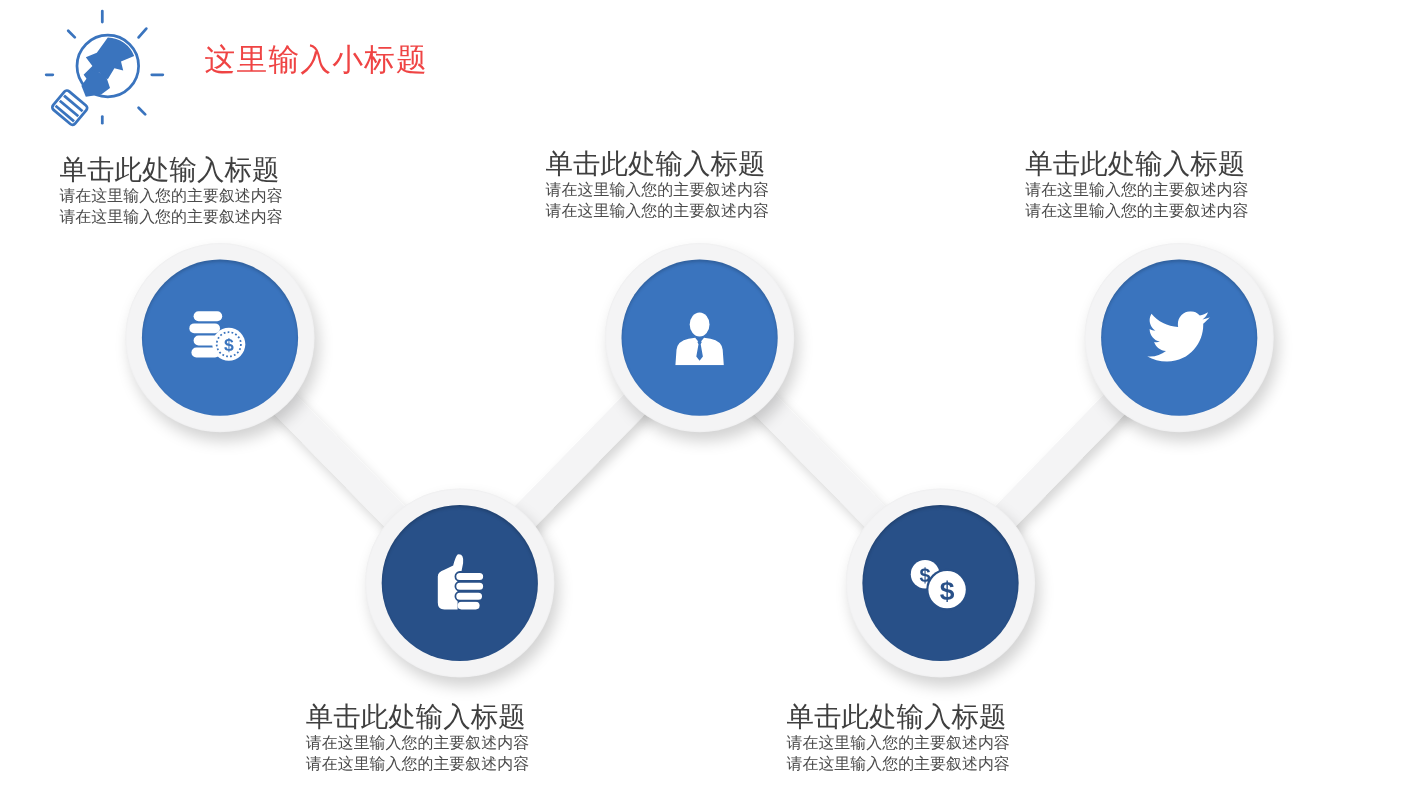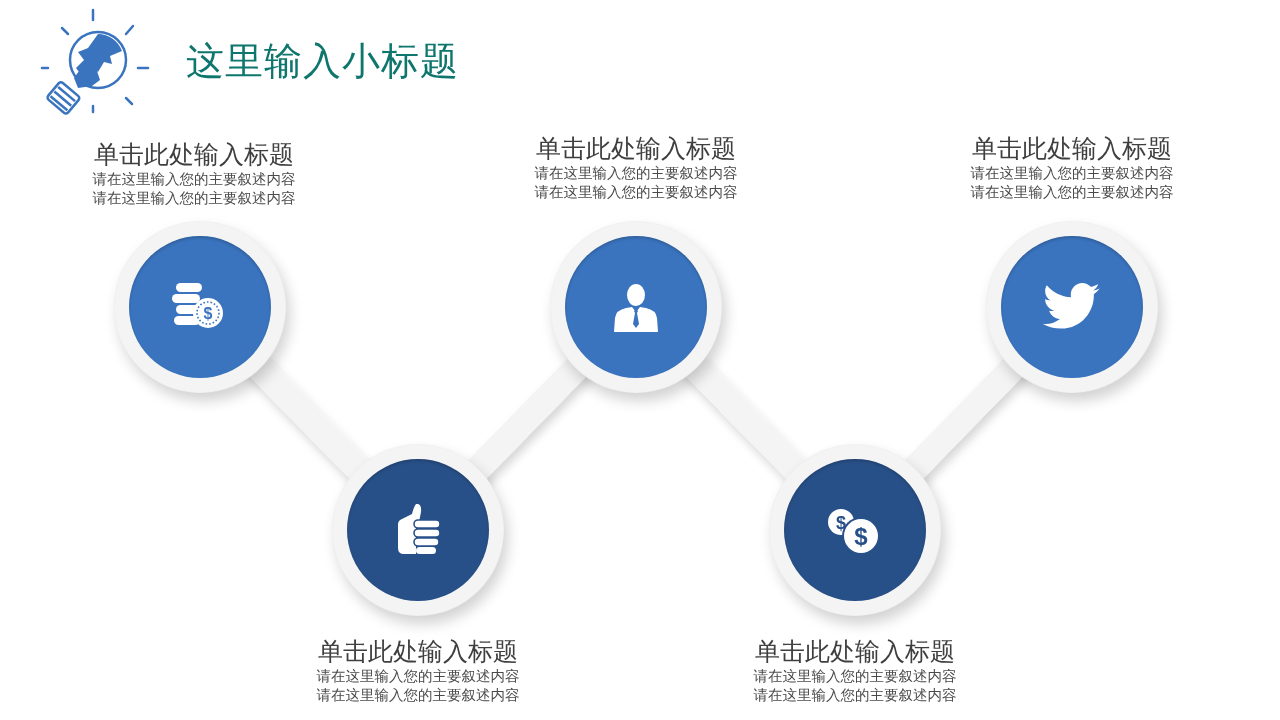--- a/index.html
+++ b/index.html
@@ -5,36 +5,36 @@
     html, body { margin: 0; padding: 0; }
     body {
       width: 1280px; height: 720px; overflow: hidden;
       background: #ffffff; position: relative;
       font-family: "DejaVu Sans", "Liberation Sans", sans-serif;
     }
     .header { position: absolute; left: 0; top: 0; width: 600px; height: 120px; }
     .bulb { position: absolute; left: 38px; top: 6px; width: 116px; height: 112px; }
     .page-title {
       position: absolute; left: 186px; top: 36px;
-      font-size: 38px; color: #0f766e; letter-spacing: 1px; white-space: nowrap;
+      font-size: 28px; color: #ef4444; letter-spacing: 1px; white-space: nowrap;
     }
     .canvas { position: absolute; left: 0; top: 0; width: 1280px; height: 720px; }
     .node {
       position: absolute; width: 172px; height: 172px; border-radius: 50%;
       background: #f4f4f5;
       box-shadow: 4px 8px 14px rgba(0,0,0,0.18), inset 0 0 2px rgba(0,0,0,0.05);
       display: flex; align-items: center; justify-content: center;
     }
     .node-inner {
       width: 142px; height: 142px; border-radius: 50%;
       display: flex; align-items: center; justify-content: center;
       box-shadow: inset 0 2px 3px rgba(0,0,0,0.18);
     }
     .node-inner svg { display: block; }
-    .text-block { position: absolute; width: 280px; text-align: center; }
+    .text-block { position: absolute; width: 280px; text-align: left; }
     .text-title {
       font-size: 25px; color: #3f3f3f; line-height: 30px; white-space: nowrap;
     }
     .text-desc {
       font-size: 14.5px; color: #4a4a4a; line-height: 19px; white-space: nowrap;
     }
   </style>
 </head>
 <body>
 

